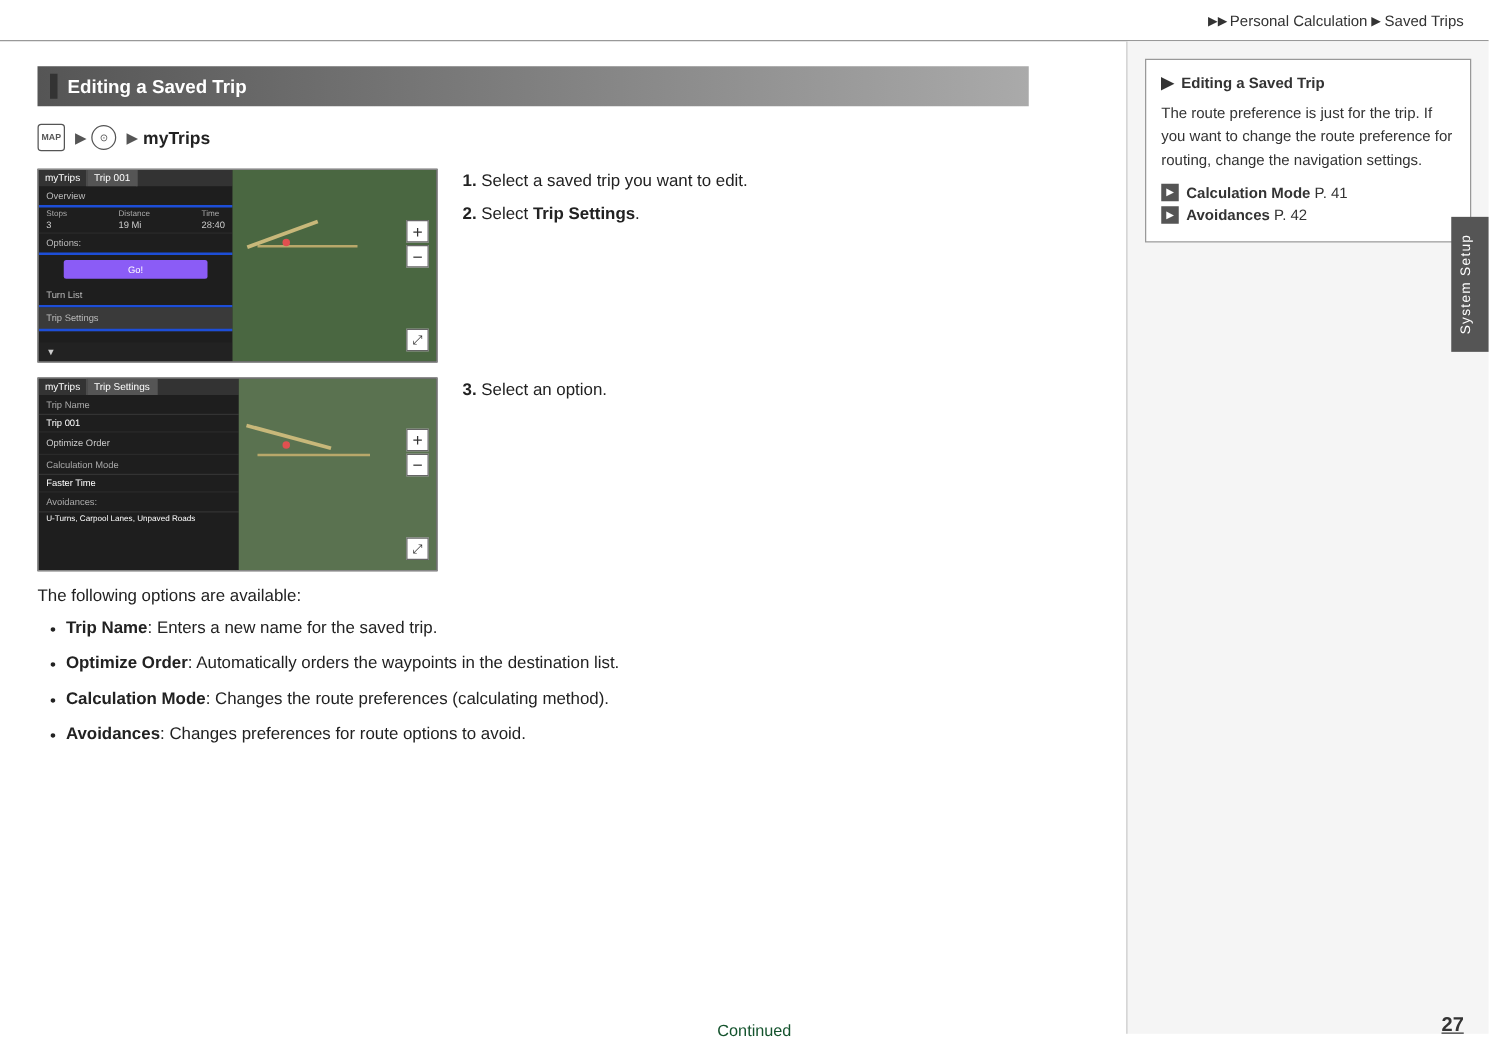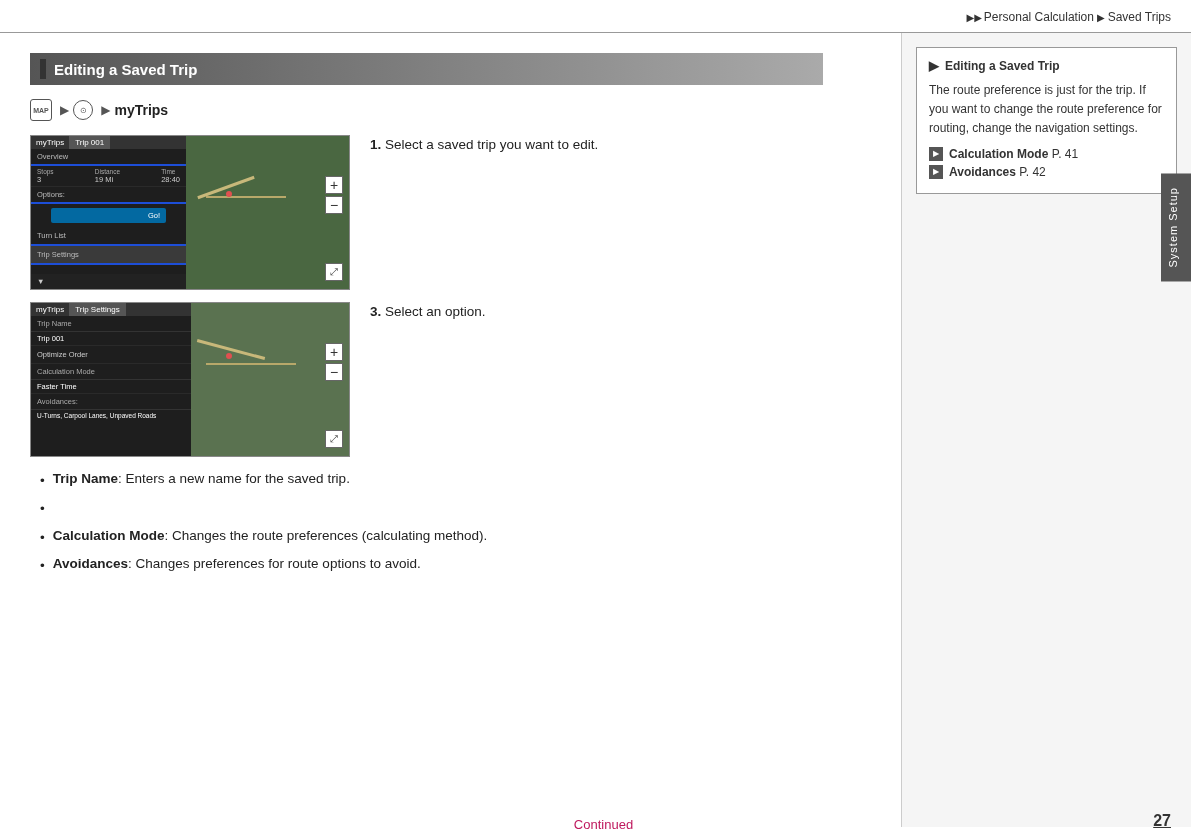--- a/index.html
+++ b/index.html
@@ -159,26 +159,26 @@
     .ss1-row {
       display: flex;
       justify-content: space-between;
       padding: 2px 6px;
       font-size: 7.5px;
       color: #ccc;
       border-bottom: 1px solid #2a2a2a;
     }
     .ss1-btn {
       margin: 4px 20px;
-      background: #0369a1;
+      background: #8b5cf6;
       color: #fff;
       font-size: 7.5px;
       padding: 3px 6px;
       border-radius: 2px;
-      text-align: right;
+      text-align: center;
     }
     .ss1-map {
       position: absolute;
       right: 0; top: 0;
       width: calc(100% - 155px);
       height: 100%;
       background: #4a6741;
     }
     .ss1-map-overlay {
       position: absolute;
@@ -333,21 +333,21 @@
     .page-footer {
       position: absolute;
       bottom: 0;
       left: 16px;
       right: 0;
       display: flex;
       justify-content: center;
       align-items: center;
       padding: 8px 20px;
       font-size: 13px;
-      color: #be185d;
+      color: #14532d;
     }
     .page-number {
       position: absolute;
       right: 20px;
       bottom: 10px;
       font-size: 16px;
       font-weight: bold;
       color: #333;
       text-decoration: underline;
     }
@@ -453,20 +453,24 @@
           <div class="map-minus">−</div>
           <div class="map-expand">⤢</div>
         </div>
       </div>
 
       <div class="steps-text">
         <div class="step-item">
           <span class="step-num">1.</span>
           <span>Select a saved trip you want to edit.</span>
         </div>
+        <div class="step-item">
+          <span class="step-num">2.</span>
+          <span>Select </span><span class="bold-term">Trip Settings</span><span>.</span>
+        </div>
       </div>
     </div>
 
     <div class="screenshot-block">
       <div class="screenshot-img-2">
 
         <div class="ss2-menu">
           <div class="ss1-tabs">
             <div class="ss1-tab">myTrips</div>
             <div class="ss1-tab active">Trip Settings</div>
@@ -493,28 +497,30 @@
       </div>
 
       <div class="steps-text">
         <div class="step-item">
           <span class="step-num">3.</span>
           <span>Select an option.</span>
         </div>
       </div>
     </div>
 
+    <p class="following-text">The following options are available:</p>
 
     <div class="bullet-list">
       <div class="bullet-item">
         <span class="bullet-dot">•</span>
         <span><span class="bold-term">Trip Name</span><span>: Enters a new name for the saved trip.</span></span>
       </div>
       <div class="bullet-item">
         <span class="bullet-dot">•</span>
+        <span><span class="bold-term">Optimize Order</span><span>: Automatically orders the waypoints in the destination list.</span></span>
       </div>
       <div class="bullet-item">
         <span class="bullet-dot">•</span>
         <span><span class="bold-term">Calculation Mode</span><span>: Changes the route preferences (calculating method).</span></span>
       </div>
       <div class="bullet-item">
         <span class="bullet-dot">•</span>
         <span><span class="bold-term">Avoidances</span><span>: Changes preferences for route options to avoid.</span></span>
       </div>
     </div>

